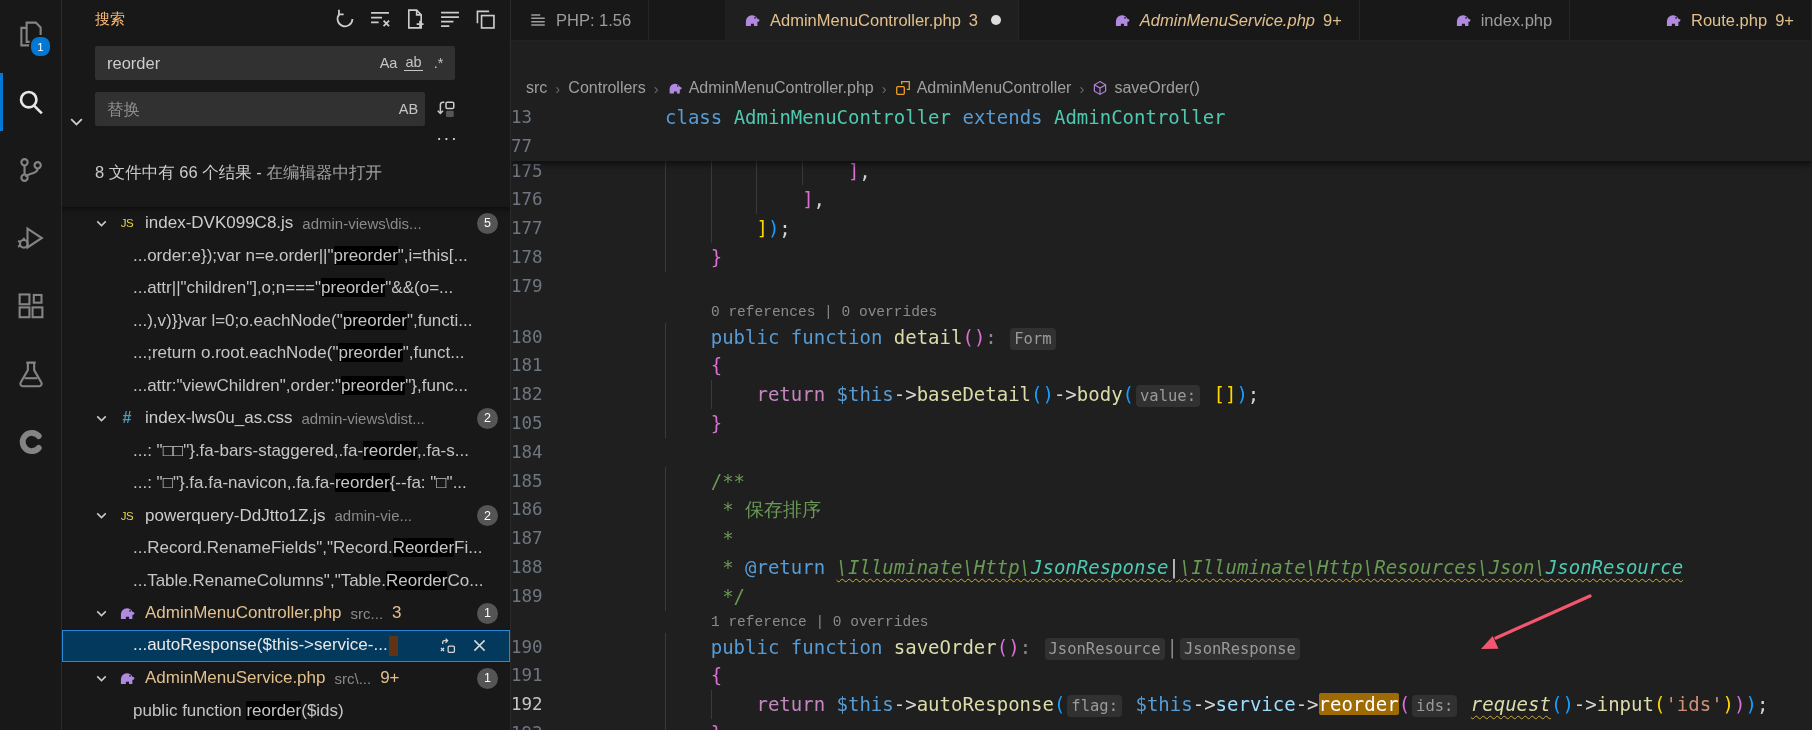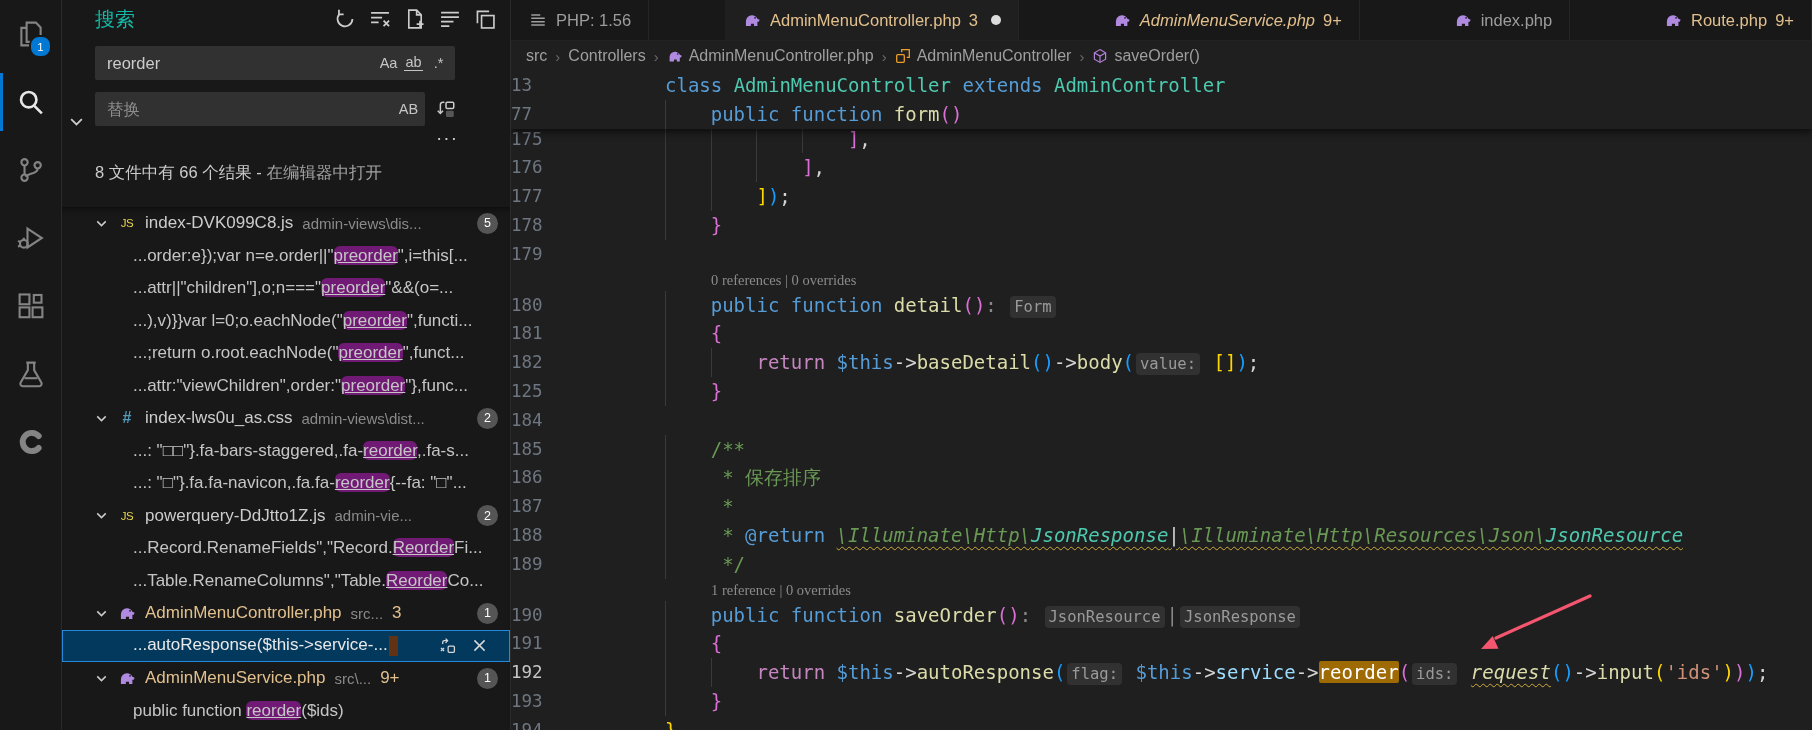--- a/index.html
+++ b/index.html
@@ -13,21 +13,21 @@
   .ab-item.active{color:#e7e7e7;}
   .ab-item.active::before{content:"";position:absolute;left:0;top:5px;bottom:5px;width:3px;background:#0078d4;}
   .ab-item .icon{width:28px;height:28px;display:block;}
   .ab-item .icon svg{width:100%;height:100%;}
   .abadge{position:absolute;right:9px;bottom:10px;min-width:19px;height:19px;border-radius:10px;background:#0078d4;
           color:#fff;font-size:11.5px;display:flex;align-items:center;justify-content:center;border:2px solid #181818;box-sizing:content-box;}
 
   
   .sidebar{width:449px;background:#181818;flex:none;display:flex;flex-direction:column;position:relative;border-right:1px solid #2b2b2b;box-sizing:border-box;}
   .sb-header{height:38px;display:flex;align-items:center;padding:0 14px 0 33px;flex:none;}
-  .sb-title{color:#14b8a6;font-size:20px;flex:1;}
+  .sb-title{color:#fdba74;font-size:15px;flex:1;}
   .sb-actions{display:flex;gap:13px;}
   .pact{width:22px;height:22px;color:#cccccc;cursor:pointer;}
   .pact svg{width:100%;height:100%;}
 
   .search-area{position:relative;padding:8px 0 0 8px;flex:none;}
   .chevtoggle{position:absolute;left:5px;top:74px;width:19px;height:19px;color:#cccccc;cursor:pointer;}
   .chevtoggle svg{width:100%;height:100%;}
   .cols{margin-left:25px;}
   .inbox{background:#313131;border-radius:2px;height:34px;display:flex;align-items:center;padding:0 4px 0 10px;box-sizing:border-box;}
   .inbox input{flex:1;min-width:0;background:transparent;border:0;outline:0;color:#cccccc;font-size:16.5px;font-family:"Liberation Sans",sans-serif;}
@@ -53,55 +53,55 @@
   .ficon svg{width:18px;height:18px;}
   .jsbadge{color:#e8d44d;font-weight:400;font-size:11.5px;letter-spacing:-.5px;}
   .cssbadge{color:#519aba;font-weight:700;font-size:16px;}
   .fname{margin-right:9px;color:#cccccc;}
   .fname.ymod{color:#e2c08d;}
   .fpath{color:#8a8a8a;font-size:15px;margin-right:9px;overflow:hidden;text-overflow:ellipsis;}
   .fcount{color:#e2c08d;margin-right:6px;}
   .badge{margin-left:auto;margin-right:12px;background:#555555;color:#ffffff;min-width:21px;height:21px;border-radius:11px;
          font-size:12.5px;display:flex;align-items:center;justify-content:center;flex:none;padding:0 4px;box-sizing:border-box;}
   .mrow{padding-left:71px;}
-  .hl{background:#701a75;border-radius:6px;text-decoration:underline;}
+  .hl{background:#000000;border-radius:1px;}
   .hlblock{display:inline-block;width:9px;height:20px;background:#613214;vertical-align:middle;margin-left:1px;}
   .row.selected{background:#04395e;box-shadow:inset 0 0 0 1px #2488db;color:#e9e9e9;}
   .ract{margin-left:auto;display:flex;gap:15px;padding-right:22px;align-items:center;}
   .ract .icon{width:17px;height:17px;color:#d8d8d8;cursor:pointer;}
   .ract .icon svg{width:100%;height:100%;}
 
   
   .editor{flex:1;min-width:0;display:flex;flex-direction:column;background:#1f1f1f;}
   .tabbar{height:40px;background:#181818;display:flex;flex:none;border-bottom:1px solid #222;justify-content:space-between;}
   .tab{display:flex;align-items:center;gap:8px;padding:0 17px;font-size:16.5px;color:#9d9d9d;
        border-right:1px solid #252525;background:#181818;cursor:pointer;white-space:nowrap;}
   .tab .ficon{margin:0;}
   .tab.active{background:#1f1f1f;color:#cccccc;}
   .tab .tlbl.ymod{color:#e2c08d;}
   .tab .tlbl.prev{font-style:italic;}
   .tab .tcount{color:#e2c08d;}
   .dirty{width:10px;height:10px;border-radius:50%;background:#dcdcdc;margin-left:5px;flex:none;}
 
-  .crumbs{height:30px;display:flex;align-items:center;gap:8px;padding-left:15px;font-size:16px;color:#9f9f9f;background:#1f1f1f;flex:none;}
+  .crumbs{height:30px;display:flex;align-items:center;gap:8px;padding-left:15px;font-size:16px;color:#9f9f9f;background:#1f1f1f;flex:none;margin-top:32px;}
   .crumb{display:flex;align-items:center;gap:6px;cursor:pointer;}
   .crumb .cicon{width:16px;height:16px;display:block;}
   .crumb .cicon svg{width:100%;height:100%;}
   .csep{color:#6a6a6a;font-size:15px;}
 
   .codewrap{position:relative;flex:1;overflow:hidden;font-family:"DejaVu Sans Mono","Liberation Mono",monospace;font-size:19px;}
   .sticky{position:relative;z-index:3;background:#1f1f1f;box-shadow:0 4px 6px rgba(0,0,0,.5);}
   .lines{position:relative;z-index:1;margin-top:-4px;}
   .cline{display:flex;height:28.8px;line-height:28.8px;white-space:pre;}
   .gut{width:71px;flex:none;color:#6e7681;font-size:17.5px;user-select:none;}
   .gut.on{color:#c6c6c6;}
   .ct{padding-left:83px;position:relative;}
   .indg{display:inline-block;height:28.8px;vertical-align:top;
         background:repeating-linear-gradient(to right,#3a3a3a 0,#3a3a3a 1px,transparent 1px,transparent 45.72px);}
-  .lens{height:22px;line-height:22px;font-size:14.5px;color:#8b8b8b;font-family:Liberation Serif, serif;padding-left:200px;white-space:pre;}
+  .lens{height:22px;line-height:22px;font-size:14.5px;color:#8b8b8b;font-family:Liberation Mono, monospace;padding-left:200px;white-space:pre;}
 
   .tk-kw{color:#569cd6;}
   .tk-cls{color:#4ec9b0;}
   .tk-fn{color:#dcdcaa;}
   .tk-var{color:#569cd6;}
   .tk-prop{color:#9cdcfe;}
   .tk-ret{color:#c586c0;}
   .tk-str{color:#ce9178;}
   .tk-cmt{color:#6a9955;}
   .tk-pun{color:#d4d4d4;}
@@ -432,33 +432,33 @@
           <span class="icon cicon"><svg viewBox="0 0 16 16" fill="none" stroke="#b180d7" stroke-width="1.2">
               <path d="M8 1.6l5.6 3.2v6.4L8 14.4 2.4 11.2V4.8z"></path>
               <path d="M2.6 4.9L8 8l5.4-3.1M8 14.2V8"></path>
             </svg></span>
           <span>saveOrder()</span>
         </span>
       </div>
     <div class="codewrap">
       <div class="sticky" id="sticky">
           <div class="cline"><span class="gut">13</span><span class="ct"><span class="tk-kw">class </span><span class="tk-cls">AdminMenuController</span><span class="tk-pun"> </span><span class="tk-kw">extends</span><span class="tk-pun"> </span><span class="tk-cls">AdminController</span></span></div>
-          <div class="cline"><span class="gut">77</span><span class="ct"><span class="indg" style="width: 45.72px;"></span><span class="tk-kw">public</span><span class="tk-pun"> </span><span class="tk-kw">function</span><span class="tk-pun"> </span><span class="tk-fn">form</span><span class="tk-b2">(</span><span class="tk-b2">)</span></span></div>
+          <div class="cline"><span class="gut">77</span></div>
         </div>
       <div class="lines" id="lines">
           <div class="cline"><span class="gut">175</span><span class="ct"><span class="indg" style="width: 182.88px;"></span><span class="tk-b2">]</span><span class="tk-pun">,</span></span></div>
           <div class="cline"><span class="gut">176</span><span class="ct"><span class="indg" style="width: 137.16px;"></span><span class="tk-b2">]</span><span class="tk-pun">,</span></span></div>
           <div class="cline"><span class="gut">177</span><span class="ct"><span class="indg" style="width: 91.44px;"></span><span class="tk-b1">]</span><span class="tk-b3">)</span><span class="tk-pun">;</span></span></div>
           <div class="cline"><span class="gut">178</span><span class="ct"><span class="indg" style="width: 45.72px;"></span><span class="tk-b2">}</span></span></div>
           <div class="cline"><span class="gut">179</span><span class="ct"></span></div>
           <div class="lens">0 references | 0 overrides</div>
           <div class="cline"><span class="gut">180</span><span class="ct"><span class="indg" style="width: 45.72px;"></span><span class="tk-kw">public</span><span class="tk-pun"> </span><span class="tk-kw">function</span><span class="tk-pun"> </span><span class="tk-fn">detail</span><span class="tk-b2">(</span><span class="tk-b2">)</span><span class="tk-hint">: </span><span class="tk-inlay">Form</span></span></div>
           <div class="cline"><span class="gut">181</span><span class="ct"><span class="indg" style="width: 45.72px;"></span><span class="tk-b2">{</span></span></div>
           <div class="cline"><span class="gut">182</span><span class="ct"><span class="indg" style="width: 91.44px;"></span><span class="tk-ret">return</span><span class="tk-pun"> </span><span class="tk-var">$this</span><span class="tk-pun">-&gt;</span><span class="tk-fn">baseDetail</span><span class="tk-b3">(</span><span class="tk-b3">)</span><span class="tk-pun">-&gt;</span><span class="tk-fn">body</span><span class="tk-b3">(</span><span class="tk-inlay">value:</span><span class="tk-pun"> </span><span class="tk-b1">[</span><span class="tk-b1">]</span><span class="tk-b3">)</span><span class="tk-pun">;</span></span></div>
-          <div class="cline"><span class="gut">125</span><span class="ct"><span class="indg" style="width: 45.72px;"></span><span class="tk-b2">}</span></span></div>
+          <div class="cline"><span class="gut">105</span><span class="ct"><span class="indg" style="width: 45.72px;"></span><span class="tk-b2">}</span></span></div>
           <div class="cline"><span class="gut">184</span><span class="ct"></span></div>
           <div class="cline"><span class="gut">185</span><span class="ct"><span class="indg" style="width: 45.72px;"></span><span class="tk-cmt">/**</span></span></div>
           <div class="cline"><span class="gut">186</span><span class="ct"><span class="indg" style="width: 45.72px;"></span><span class="tk-cmt"> * 保存排序</span></span></div>
           <div class="cline"><span class="gut">187</span><span class="ct"><span class="indg" style="width: 45.72px;"></span><span class="tk-cmt"> *</span></span></div>
           <div class="cline"><span class="gut">188</span><span class="ct"><span class="indg" style="width: 45.72px;"></span><span class="tk-cmt"> * </span><span class="tk-kw">@return</span><span class="tk-pun"> </span><span class="tk-cmt tk-sq">\Illuminate\Http\</span><span class="tk-cls tk-sq">JsonResponse</span><span class="tk-pun tk-sq">|</span><span class="tk-cmt tk-sq">\Illuminate\Http\Resources\Json\</span><span class="tk-cls tk-sq">JsonResource</span></span></div>
           <div class="cline"><span class="gut">189</span><span class="ct"><span class="indg" style="width: 45.72px;"></span><span class="tk-cmt"> */</span></span></div>
           <div class="lens">1 reference | 0 overrides</div>
           <div class="cline"><span class="gut">190</span><span class="ct"><span class="indg" style="width: 45.72px;"></span><span class="tk-kw">public</span><span class="tk-pun"> </span><span class="tk-kw">function</span><span class="tk-pun"> </span><span class="tk-fn">saveOrder</span><span class="tk-b2">(</span><span class="tk-b2">)</span><span class="tk-hint">: </span><span class="tk-inlay">JsonResource</span><span class="tk-hint">|</span><span class="tk-inlay">JsonResponse</span></span></div>
           <div class="cline"><span class="gut">191</span><span class="ct"><span class="indg" style="width: 45.72px;"></span><span class="tk-b2">{</span></span></div>
           <div class="cline"><span class="gut on">192</span><span class="ct"><span class="indg" style="width: 91.44px;"></span><span class="tk-ret">return</span><span class="tk-pun"> </span><span class="tk-var">$this</span><span class="tk-pun">-&gt;</span><span class="tk-fn">autoResponse</span><span class="tk-b3">(</span><span class="tk-inlay">flag:</span><span class="tk-pun"> </span><span class="tk-var">$this</span><span class="tk-pun">-&gt;</span><span class="tk-prop">service</span><span class="tk-pun">-&gt;</span><span class="tk-gold">reorder</span><span class="tk-b2">(</span><span class="tk-inlay">ids:</span><span class="tk-pun"> </span><span class="tk-fn tk-sq">request</span><span class="tk-b3">(</span><span class="tk-b3">)</span><span class="tk-pun">-&gt;</span><span class="tk-fn">input</span><span class="tk-b1">(</span><span class="tk-str">'ids'</span><span class="tk-b1">)</span><span class="tk-b2">)</span><span class="tk-b3">)</span><span class="tk-pun">;</span></span></div>

